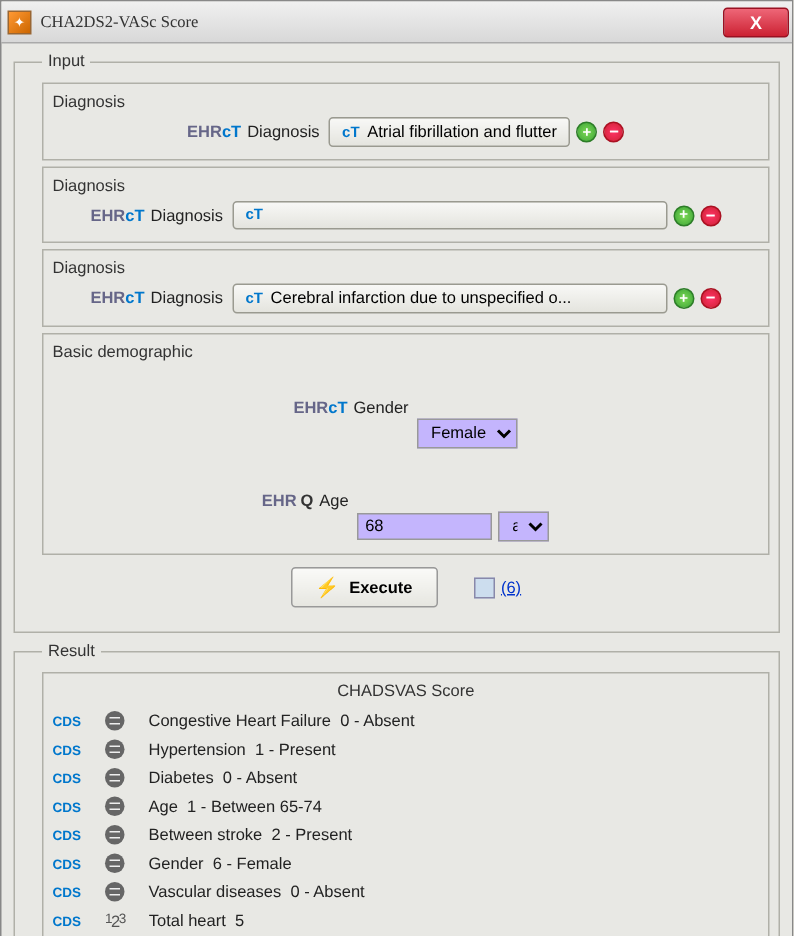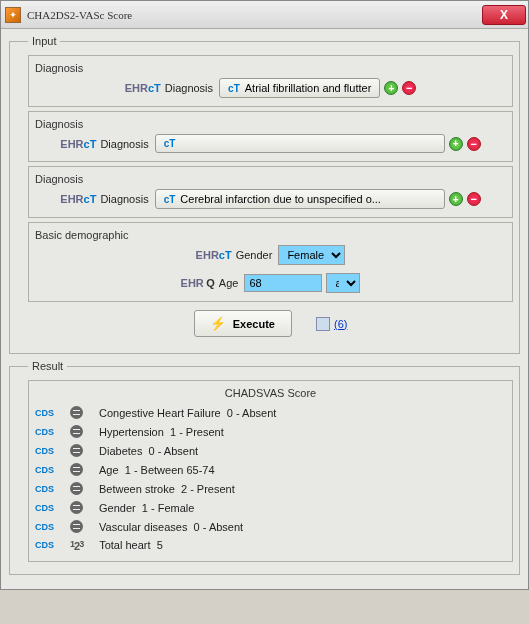--- a/index.html
+++ b/index.html
@@ -17,34 +17,34 @@
 .row { display: flex; align-items: center; gap: 4px; margin: 2px 0; justify-content: center; }
 .ehr-badge { font-size: 9px; font-weight: bold; }
 .ehr-badge .ehr { color: #668; }
 .ehr-badge .ct { color: #0077cc; }
 .ehr-badge .q { color: #333; font-size: 11px; }
 .field-label { color: #222; margin-right: 2px; }
 .ct-button { display: inline-flex; align-items: center; gap: 5px; background: linear-gradient(to bottom,#f8f8f6,#e4e4de); border: 1px solid #9a9a90; border-radius: 3px; padding: 3px 8px; min-width: 0; cursor: pointer; }
 .ct-button .ct-icon { color: #0077cc; font-weight: bold; font-size: 10px; }
 .plus-icon { width: 14px; height: 14px; border-radius: 50%; background: radial-gradient(#7ed957,#3aa335); border: 1px solid #2d7d28; color: #fff; display:flex; align-items:center; justify-content:center; font-weight:bold; font-size:10px; cursor:pointer;}
 .minus-icon { width: 14px; height: 14px; border-radius: 50%; background: radial-gradient(#f36,#c23); border: 1px solid #a12; color: #fff; display:flex; align-items:center; justify-content:center; font-weight:bold; font-size:11px; cursor:pointer;}
-select, input[type=text] { border: 1px solid #999; background: #7dd3fc; padding: 2px 4px; font-size: 11px; }
+select, input[type=text] { border: 1px solid #999; background: #c4b5fd; padding: 2px 4px; font-size: 11px; margin-top: 34px; }
 .exec-row { display: flex; align-items: center; justify-content: center; gap: 24px; margin: 8px 0; }
 .exec-btn { display: inline-flex; align-items: center; gap: 6px; background: linear-gradient(to bottom,#fafaf8,#e6e6e0); border: 1px solid #999; border-radius: 3px; padding: 5px 16px; cursor:pointer; font-weight: bold; }
 .bolt { color: #f7b500; font-size: 13px; }
 .archive-link { display: inline-flex; align-items:center; gap:4px; color:#0033cc; text-decoration:underline; cursor:pointer; }
 .arch-icon { width:14px; height:14px; border:1px solid #88a; background:#cde; display:inline-block;}
 .result-group { border: 1px solid #b0b0a8; margin: 4px 0; padding: 6px; text-align: center; }
 .result-head { font-size: 11px; color: #333; margin-bottom: 4px; }
 .result-row { display: flex; align-items: center; gap: 16px; padding: 3px 0; }
 .cds-badge { font-size: 9px; font-weight: bold; color: #0077cc; }
 .circ-icon { width: 13px; height: 13px; border-radius: 50%; background: #666; position: relative; }
 .circ-icon::before, .circ-icon::after { content:""; position:absolute; left:3px; right:3px; height:1px; background:#eee; }
 .circ-icon::before { top:4px; } .circ-icon::after { top:8px; }
-.num-icon { font-size:9px; font-weight:bold; color:#555; letter-spacing:-1px;}
+.num-icon { font-size:9px; font-weight:normal; color:#555; letter-spacing:-1px;}
 .result-text { color: #222; }
 .diag-wide { flex: 1; max-width: 290px; overflow:hidden; white-space:nowrap; }
 .unit-select { width: 34px; }
 </style>
 </head>
 <body>
 
 <div class="window">
   <div class="titlebar">
     <div class="app-icon">✦</div>
@@ -102,21 +102,21 @@
         <div class="row">
           <span class="ehr-badge"><span class="ehr">EHR</span><span class="ct">cT</span></span>
           <span class="field-label">Gender</span>
           <select>
             <option>Female</option>
           </select>
         </div>
         <div class="row" style="margin-top:8px;">
           <span class="ehr-badge"><span class="ehr">EHR</span> <span class="q">Q</span></span>
           <span class="field-label">Age</span>
-          <input type="text" style="width: 78px;" value="68">
+          <input type="text" style="width: 90px;" value="68">
           <select class="unit-select">
             <option>a</option>
           </select>
         </div>
       </div>
 
       <div class="exec-row">
         <div class="exec-btn">
           <span class="bolt">⚡</span>
           <span>Execute</span>
@@ -154,21 +154,21 @@
           <span class="result-text"><span>Age</span>&nbsp;&nbsp;<span>1 - Between 65-74</span></span>
         </div>
         <div class="result-row">
           <span class="cds-badge">CDS</span>
           <span class="circ-icon"></span>
           <span class="result-text"><span>Between stroke</span>&nbsp;&nbsp;<span>2 - Present</span></span>
         </div>
         <div class="result-row">
           <span class="cds-badge">CDS</span>
           <span class="circ-icon"></span>
-          <span class="result-text"><span>Gender</span>&nbsp;&nbsp;<span>1 - Female</span></span>
+          <span class="result-text"><span>Gender</span>&nbsp;&nbsp;<span>6 - Female</span></span>
         </div>
         <div class="result-row">
           <span class="cds-badge">CDS</span>
           <span class="circ-icon"></span>
           <span class="result-text"><span>Vascular diseases</span>&nbsp;&nbsp;<span>0 - Absent</span></span>
         </div>
         <div class="result-row">
           <span class="cds-badge">CDS</span>
           <span class="num-icon">1<sub>2</sub>3</span>
           <span class="result-text"><span>Total heart</span>&nbsp;&nbsp;<span>5</span></span>

